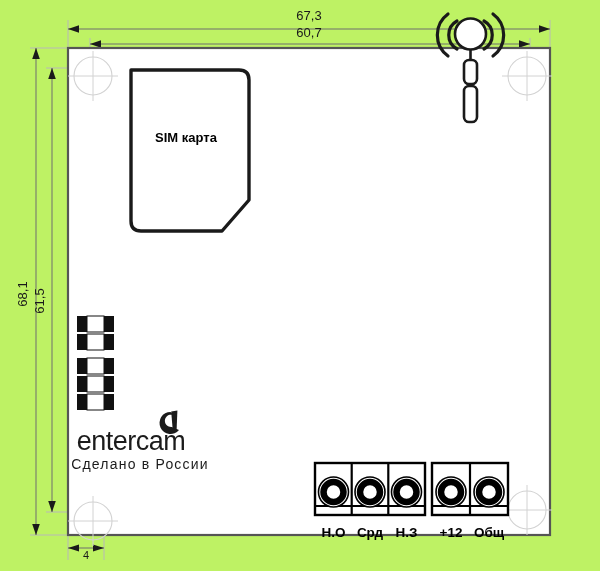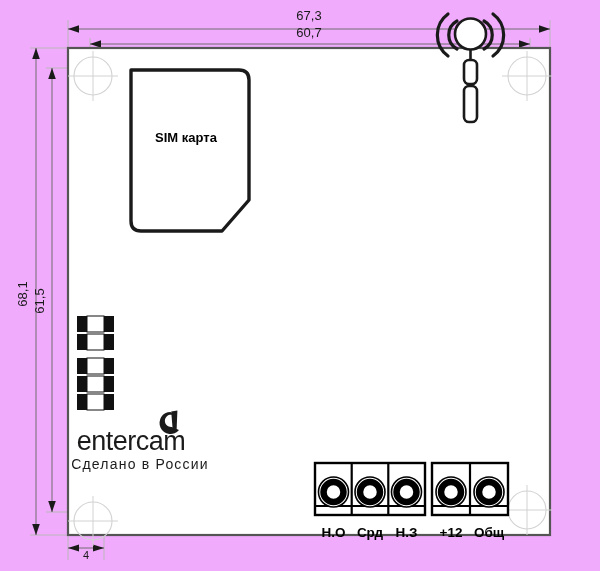--- a/index.html
+++ b/index.html
@@ -8,21 +8,21 @@
     padding: 0;
     background: #ffffff;
   }
   body {
     font-family: "Liberation Sans", sans-serif;
   }
   #stage {
     position: relative;
     width: 600px;
     height: 571px;
-    background: #f0abfc;
+    background: #bef264;
     overflow: hidden;
   }
   #stage svg {
     position: absolute;
     left: 0;
     top: 0;
     display: block;
   }
   .dim-text {
     font-family: "Liberation Sans", sans-serif;

